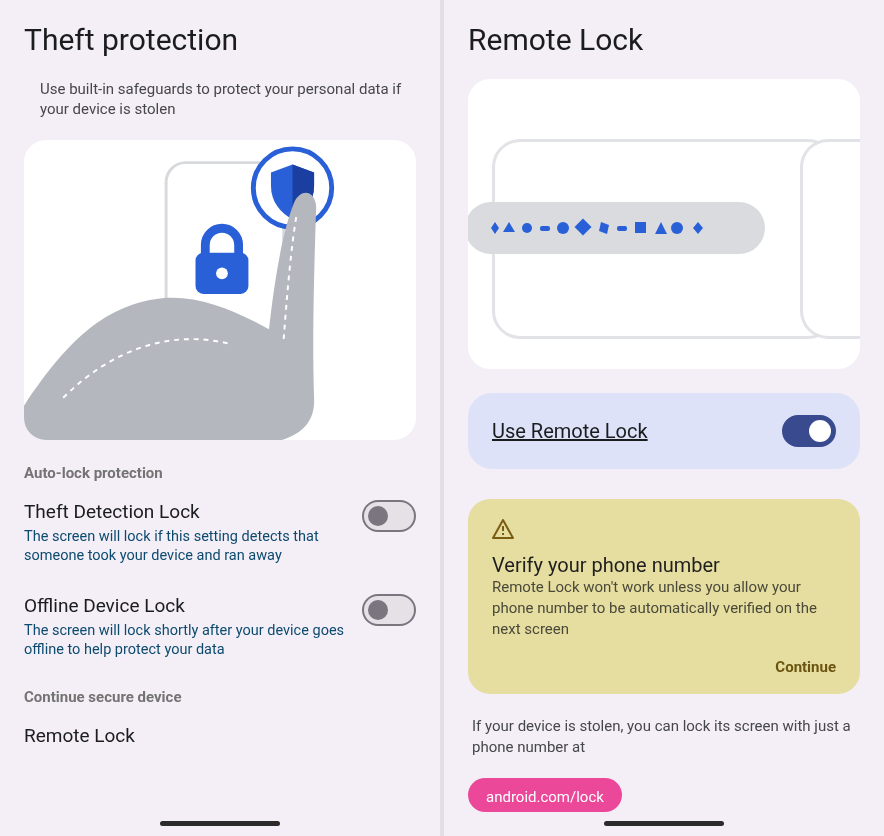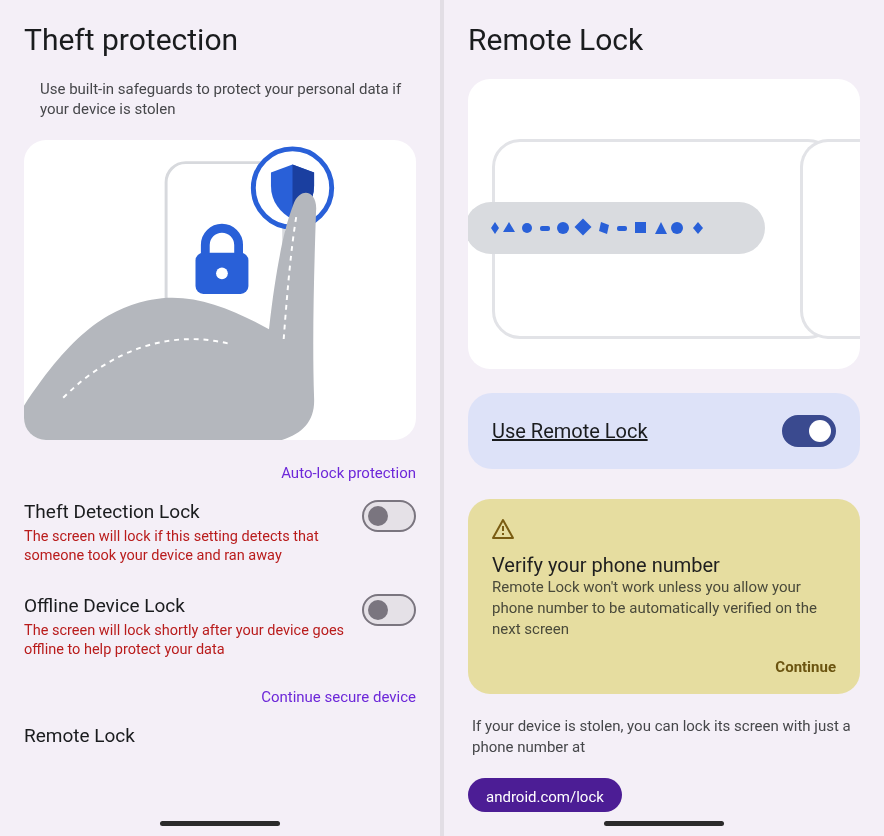--- a/index.html
+++ b/index.html
@@ -60,39 +60,38 @@
     position:absolute; left:-30px; top:60px;
     width:300px; height:52px;
     background:#d9dbdf; border-radius:26px;
     display:flex; align-items:center; justify-content:center;
     gap:6px;
     color:#2960d8;
   }
 
   .section-label {
     font-size: 15px;
-    color: #6d28d9;
-    font-weight: 400;
+    color: #737373;
+    font-weight: 700;
     margin: 12px 0 18px 0;
-    text-align: right;
   }
   .setting-row {
     display:flex; justify-content:space-between;
     margin-bottom: 28px;
   }
   .setting-text { flex:1; padding-right:16px; }
   .setting-title {
     font-size: 19px;
     color:#1a1c1e;
     font-weight:400;
     margin-bottom:4px;
   }
   .setting-desc {
     font-size:14.5px;
-    color:#b91c1c;
+    color:#0c4a6e;
     line-height:1.35;
   }
   .toggle {
     width:54px; height:32px;
     border-radius:16px;
     background:#e5e1e7;
     border:2px solid #7a757f;
     position:relative;
     flex-shrink:0;
   }
@@ -153,21 +152,21 @@
   }
   .info-text {
     font-size:15px;
     color:#46474a;
     line-height:1.4;
     margin-bottom:18px;
     padding:0 4px;
   }
   .chip {
     display:inline-block;
-    background:#4c1d95;
+    background:#ec4899;
     color:#fff;
     border-radius:20px;
     padding:10px 18px 6px 18px;
     font-size:15px;
     position:relative;
     top:2px;
   }
   .nav-indicator {
     position:absolute;
     bottom:10px;

